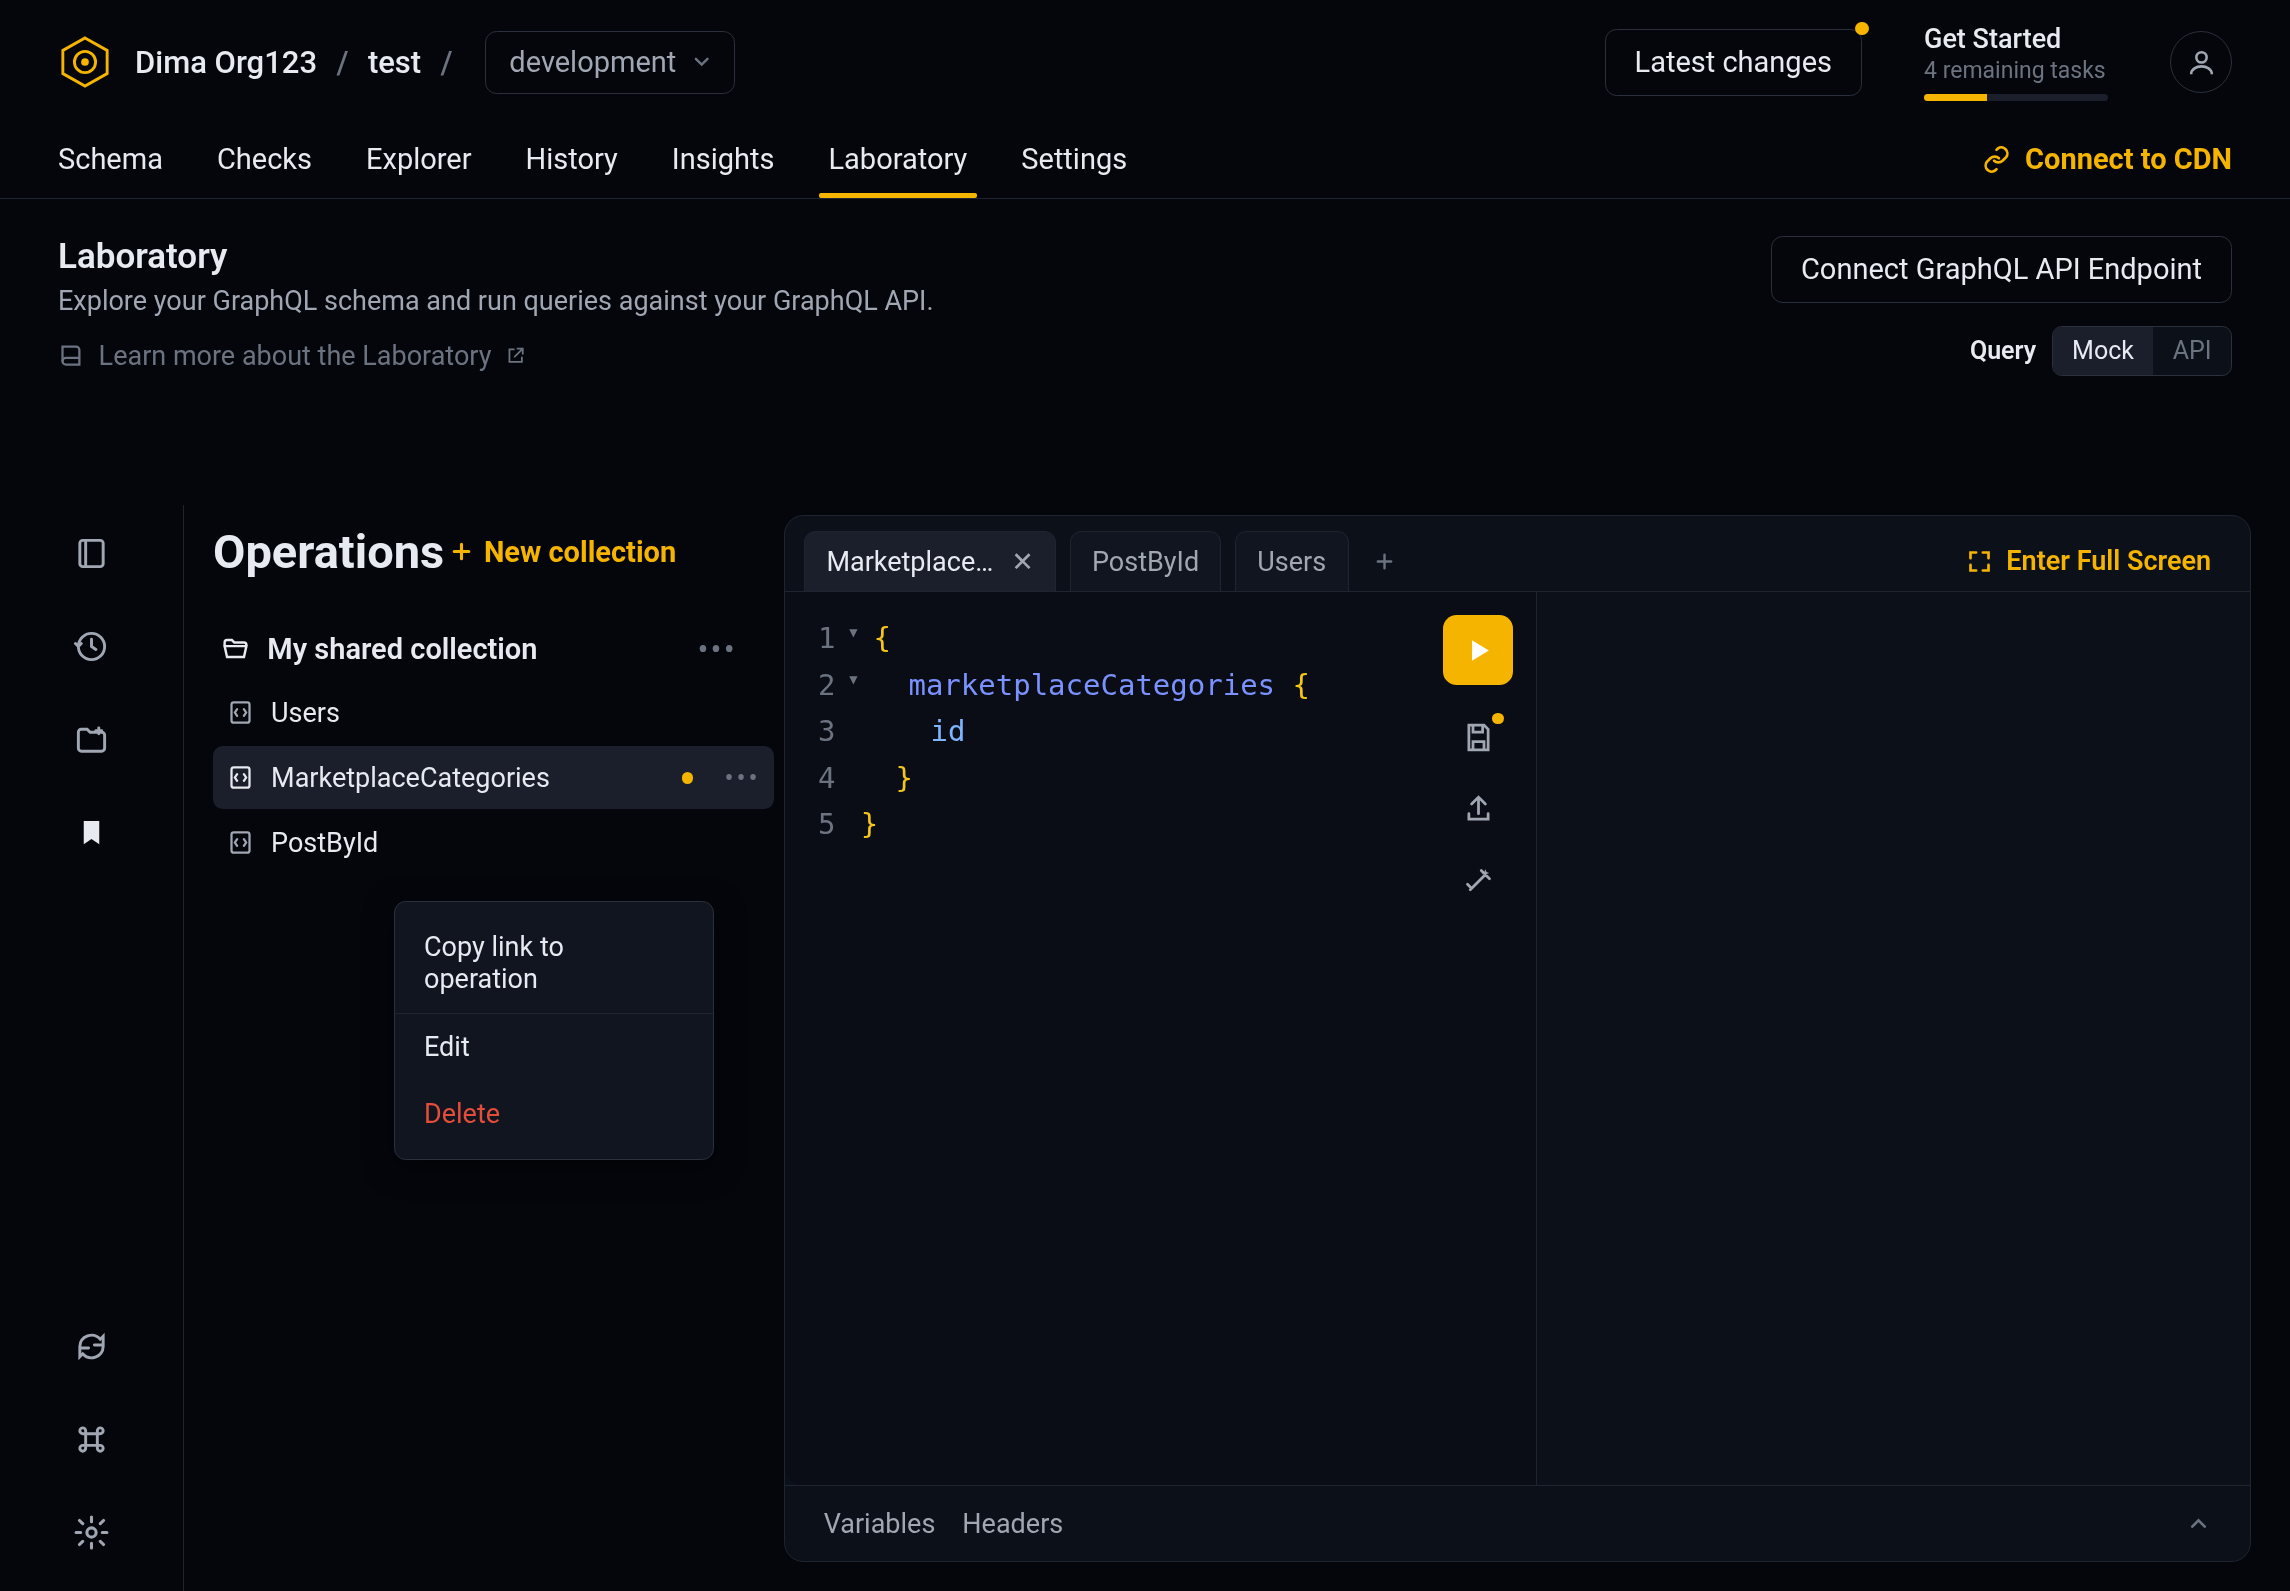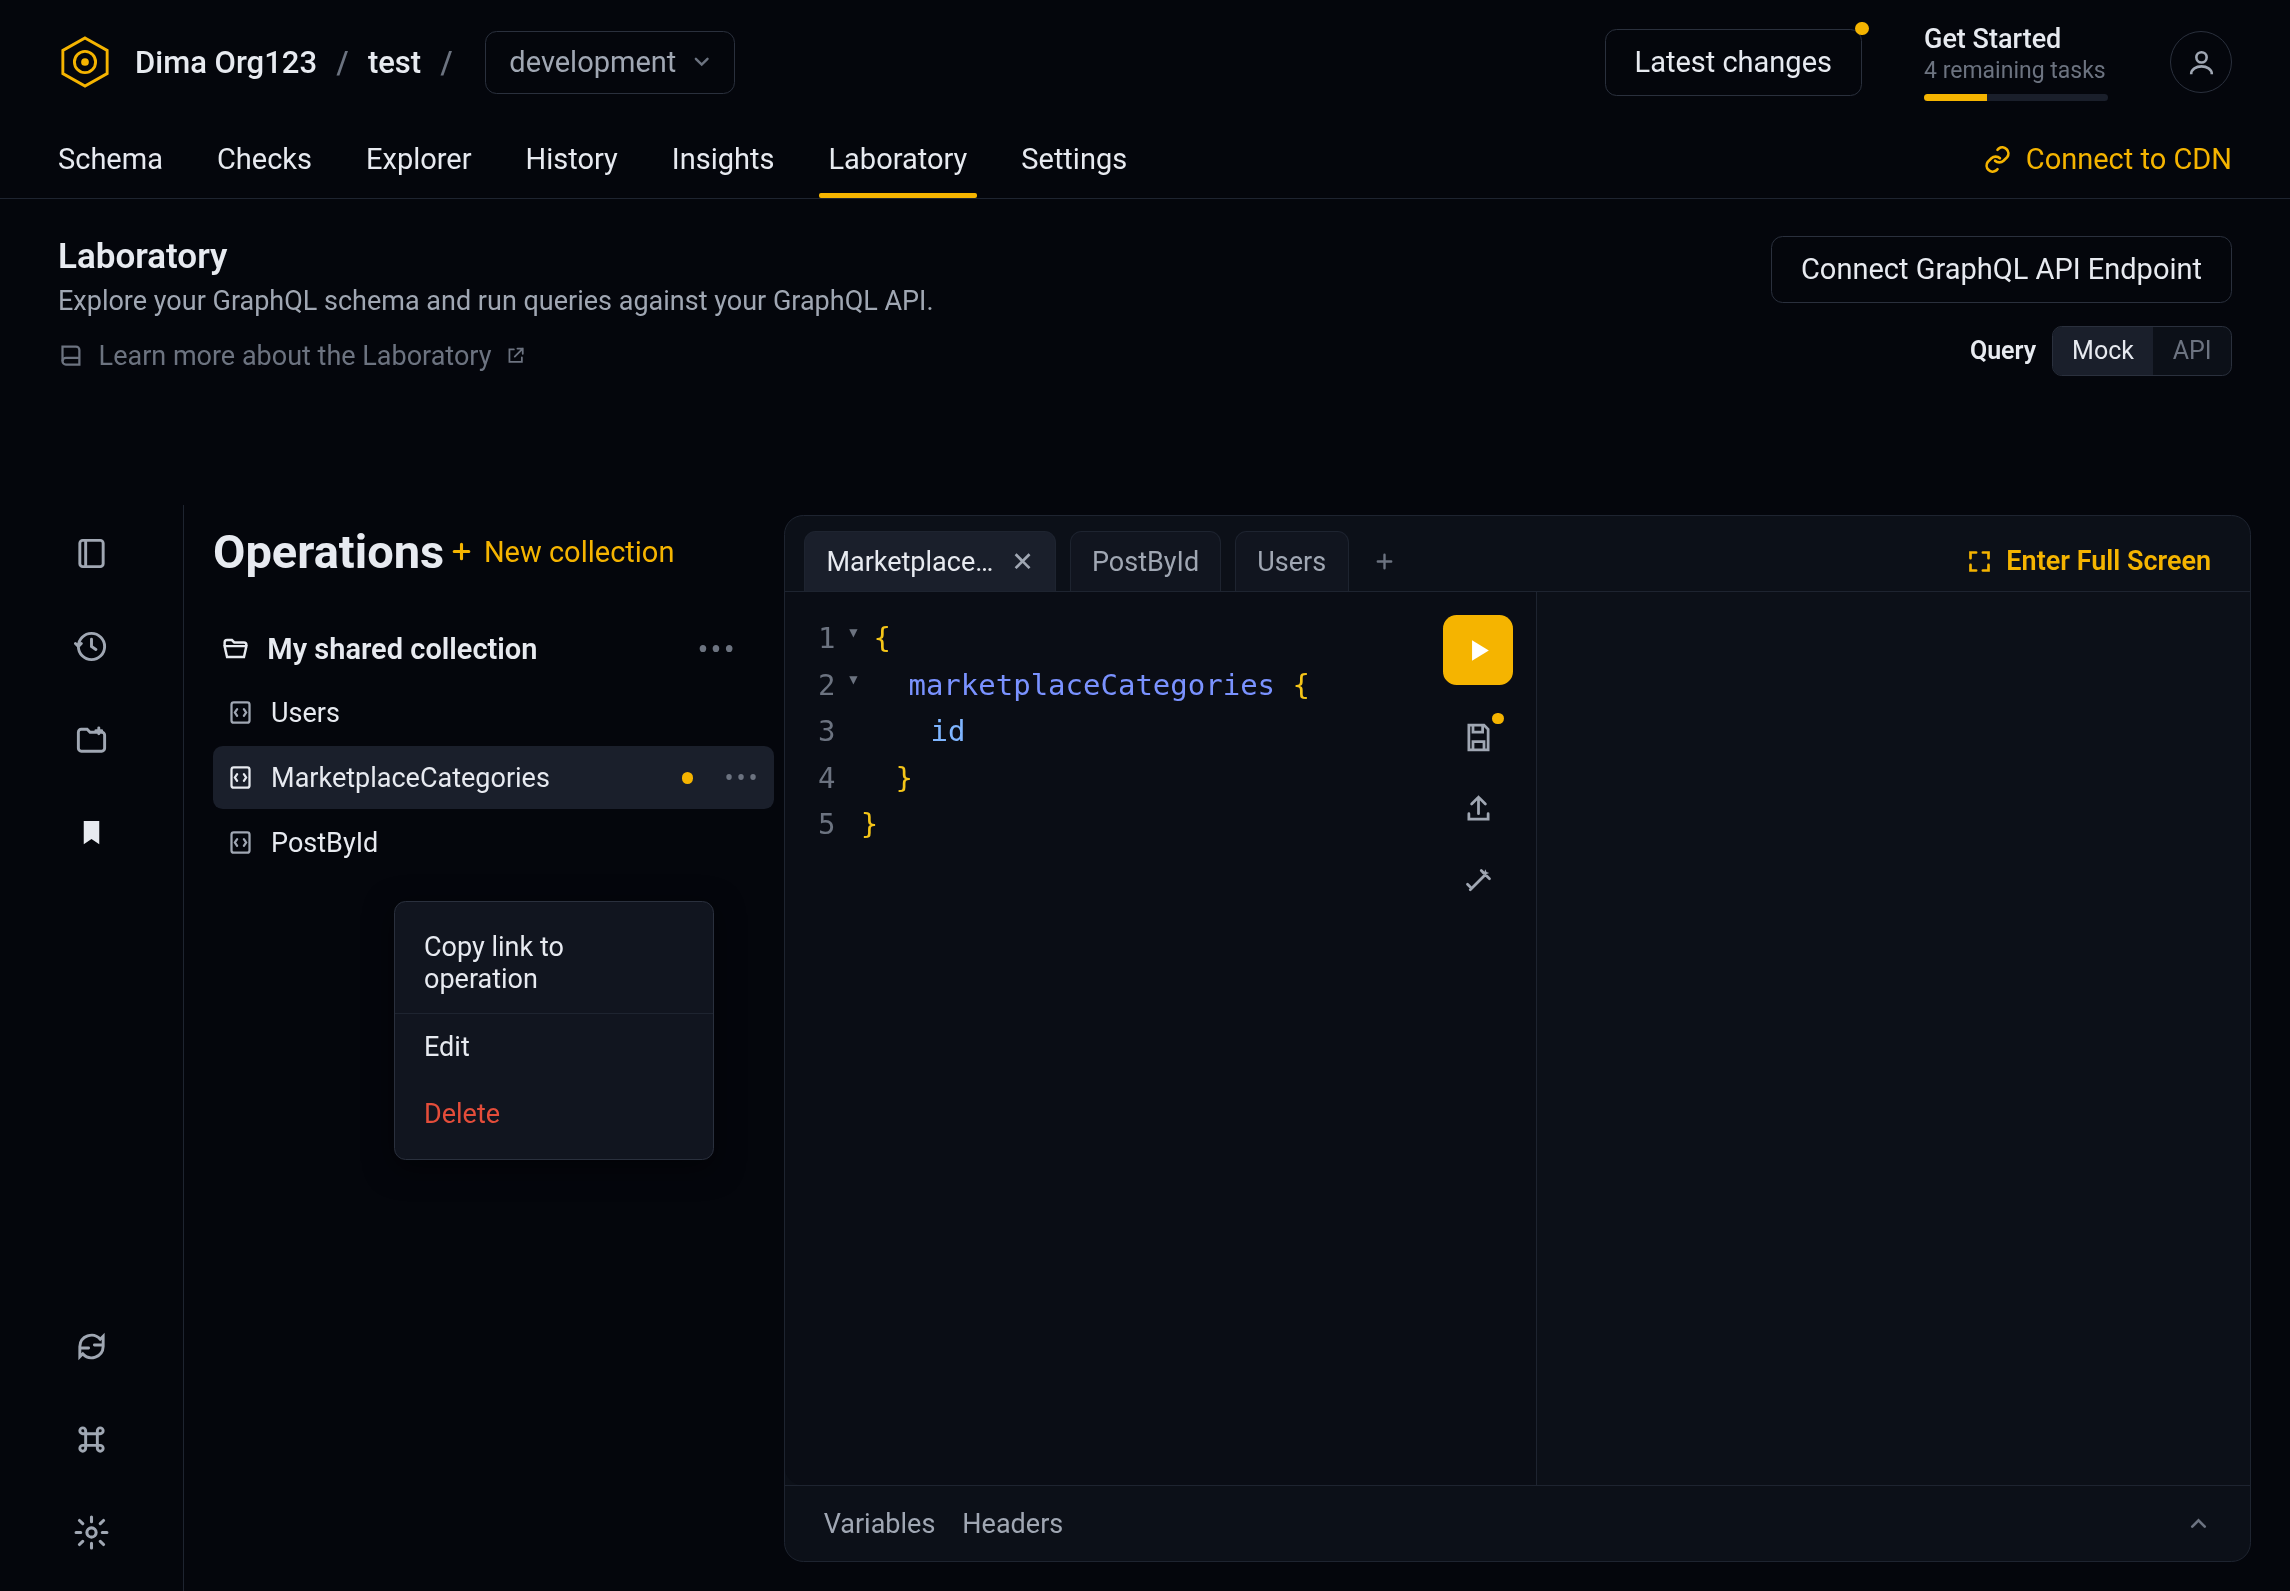--- a/index.html
+++ b/index.html
@@ -90,21 +90,21 @@
     padding:19.4px 0;
     position:relative;
     cursor:pointer;
   }
   .nav-item.active::after{
     content:"";position:absolute;left:-9.7px;right:-9.7px;bottom:-1.9px;height:4.9px;background:var(--accent);
     border-radius:1.9px;
   }
   .connect-cdn{
     display:flex;align-items:center;gap:13.6px;
-    color:var(--accent);font-size:29px;font-weight:400;
+    color:var(--accent);font-size:29px;font-weight:700;
     cursor:pointer;
   }
   
   .page-head{
     display:flex;align-items:flex-start;
     padding:37px 58px 0 58px;
     gap:39px;
   }
   .page-title{font-size:35px;font-weight:600;}
   .page-sub{font-size:27px;color:var(--text-dim);margin-top:7.8px;}
@@ -145,21 +145,21 @@
   
   .ops-panel{
     width:590px;flex:0 0 590px;
     padding:19.4px 0 0 29px;
     position:relative;
   }
   .ops-head{display:flex;align-items:center;gap:5px;margin-bottom:39px;}
   .ops-title{font-size:47px;font-weight:700;}
   .new-coll{
     display:flex;align-items:center;gap:9.7px;
-    color:var(--accent);font-size:29px;font-weight:400;cursor:pointer;
+    color:var(--accent);font-size:29px;font-weight:700;cursor:pointer;
   }
   .coll-row{
     display:flex;align-items:center;gap:17.5px;
     font-size:29px;font-weight:600;
     padding:13.6px 7.8px;
   }
   .more-dots{color:var(--text-dimmer);margin-left:auto;margin-right:29px;cursor:pointer;letter-spacing:2.9px;}
   .op-item{
     display:flex;align-items:center;gap:17.5px;
     font-size:27px;padding:15.5px 13.6px;border-radius:9.7px;

